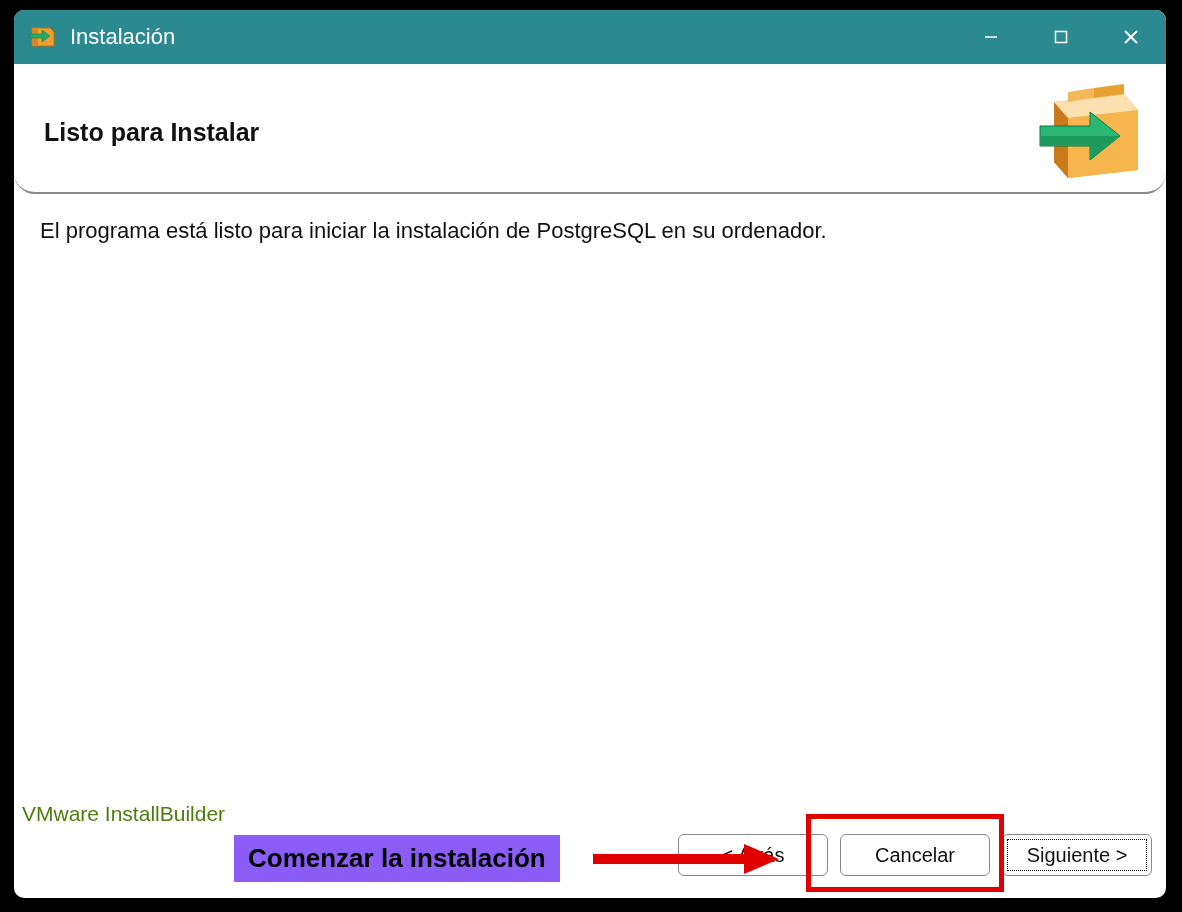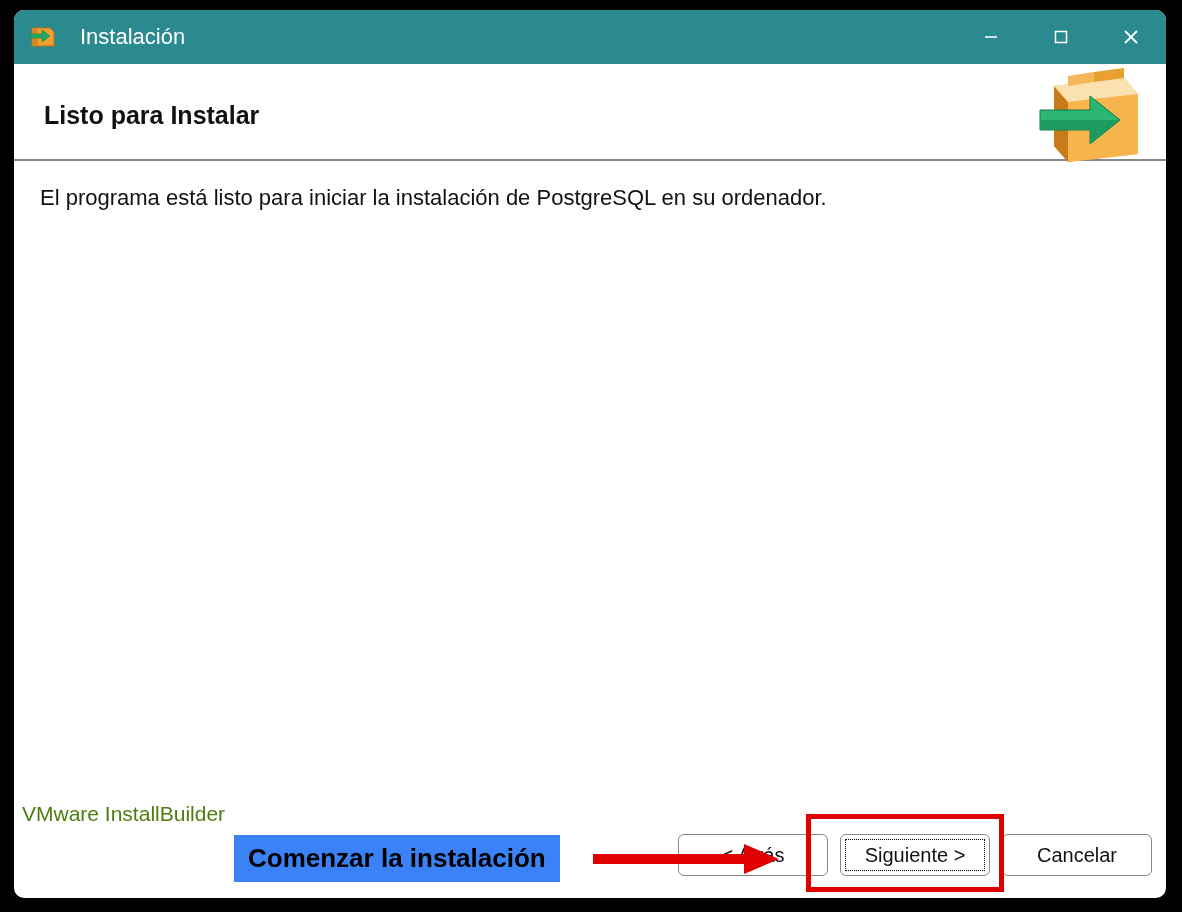--- a/index.html
+++ b/index.html
@@ -27,21 +27,21 @@
       background: #2b8a8f;
       display: flex;
       align-items: center;
       justify-content: space-between;
       padding-left: 14px;
       color: #fff;
     }
     .titlebar-left {
       display: flex;
       align-items: center;
-      gap: 22px;
+      gap: 12px;
     }
     .titlebar-title {
       font-size: 22px;
       font-weight: 400;
     }
     .titlebar-controls {
       display: flex;
       height: 100%;
     }
     .tb-btn {
@@ -54,21 +54,22 @@
       cursor: pointer;
     }
     .tb-btn svg { display:block; }
     .header-area {
       background: #fff;
       border-bottom: 2px solid #888;
       padding: 30px 22px 22px 30px;
       display: flex;
       justify-content: space-between;
       align-items: center;
-      height: 97px;
+      height: 130px;
+      border-radius: 21px;
     }
     .header-title {
       font-size: 25px;
       font-weight: 700;
       color: #111;
     }
     .header-icon {
       width: 110px;
       height: 100px;
       position: relative;
@@ -106,21 +107,21 @@
       font-family: inherit;
     }
     .wiz-btn.focused {
       outline: 1px dotted #000;
       outline-offset: -6px;
     }
     .annotation-box {
       position: absolute;
       bottom: 16px;
       left: 220px;
-      background: #3b82f6;
+      background: #8b5cf6;
       padding: 8px 14px;
       font-size: 26px;
       font-weight: 700;
       color: #000;
     }
     .annotation-arrow {
       position: absolute;
       bottom: 24px;
       left: 575px;
       width: 190px;
@@ -188,22 +189,22 @@
   </div>
 
   <div class="content">
     <p>El programa está listo para iniciar la instalación de PostgreSQL en su ordenador.</p>
   </div>
 
   <div class="footer-label">VMware InstallBuilder</div>
 
   <div class="button-row">
     <button class="wiz-btn">&lt; Atrás</button>
+    <button class="wiz-btn">Cancelar</button>
     <button class="wiz-btn focused">Siguiente &gt;</button>
-    <button class="wiz-btn">Cancelar</button>
   </div>
 
   <div class="annotation-box">Comenzar la instalación</div>
 
   <div class="annotation-arrow">
     <svg width="190" height="30" viewBox="0 0 190 30">
       <line x1="4" y1="15" x2="160" y2="15" stroke="#e00000" stroke-width="10"></line>
       <polygon points="155,0 190,15 155,30" fill="#e00000"></polygon>
     </svg>
   </div>

